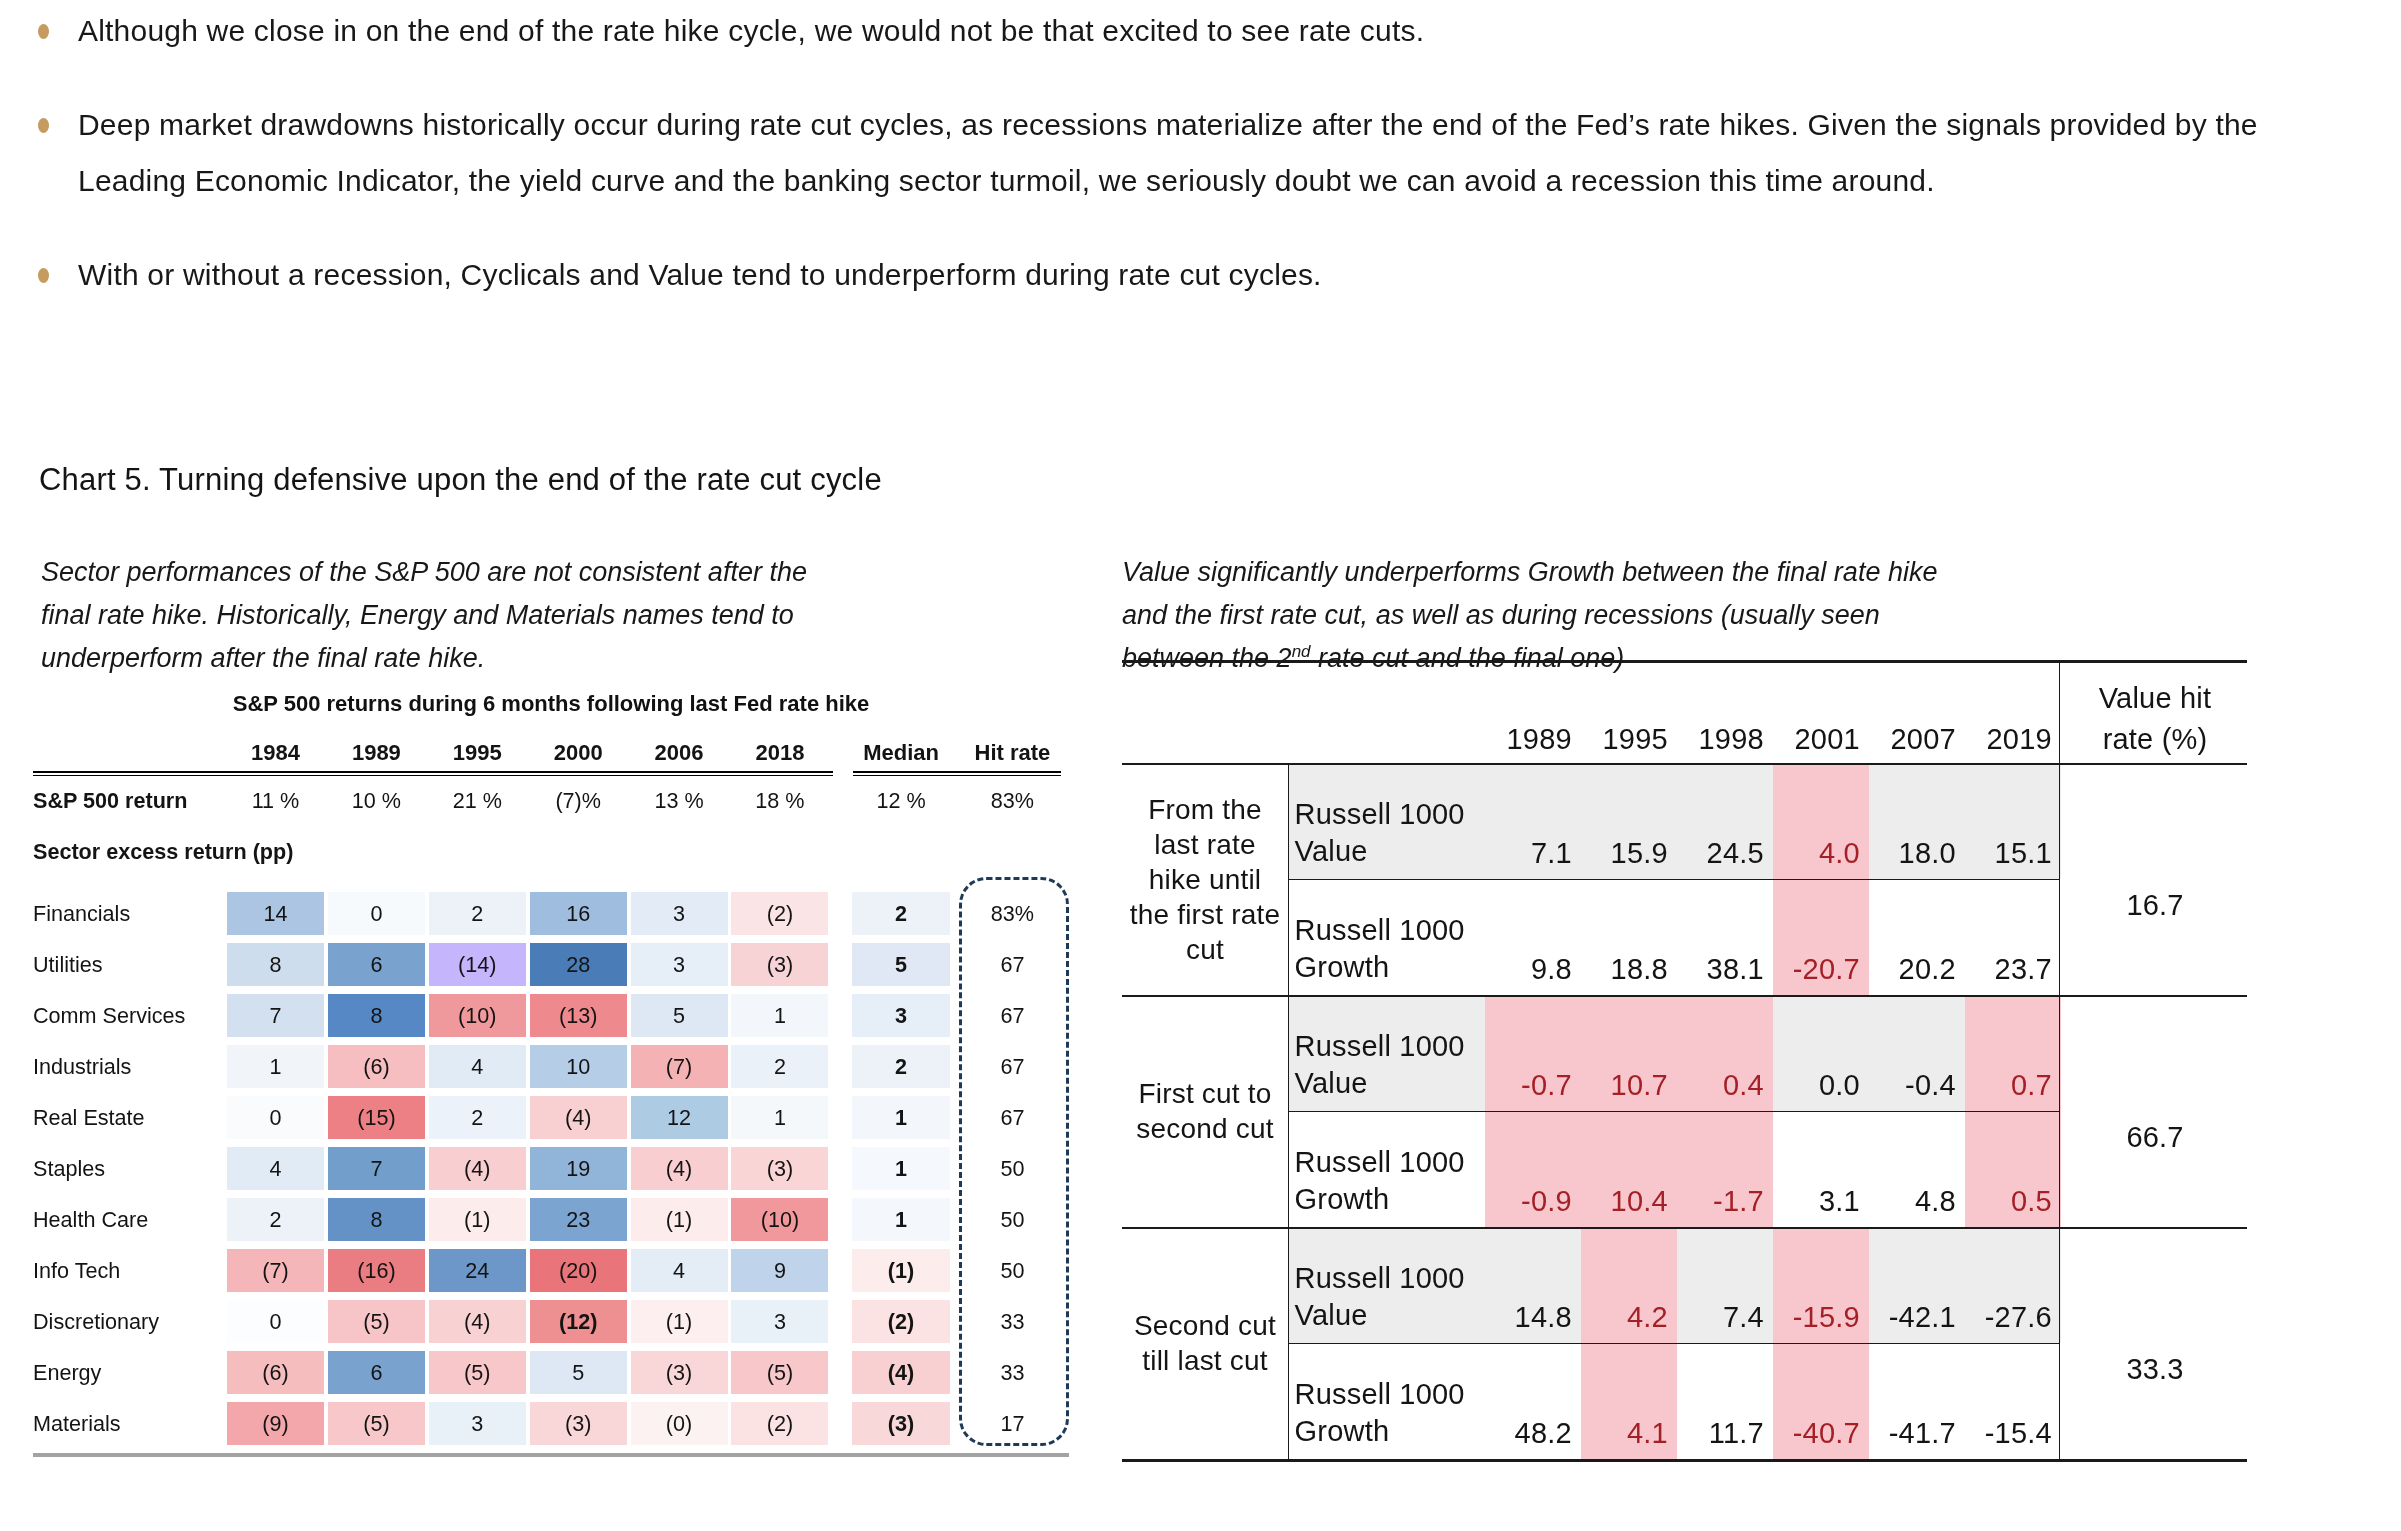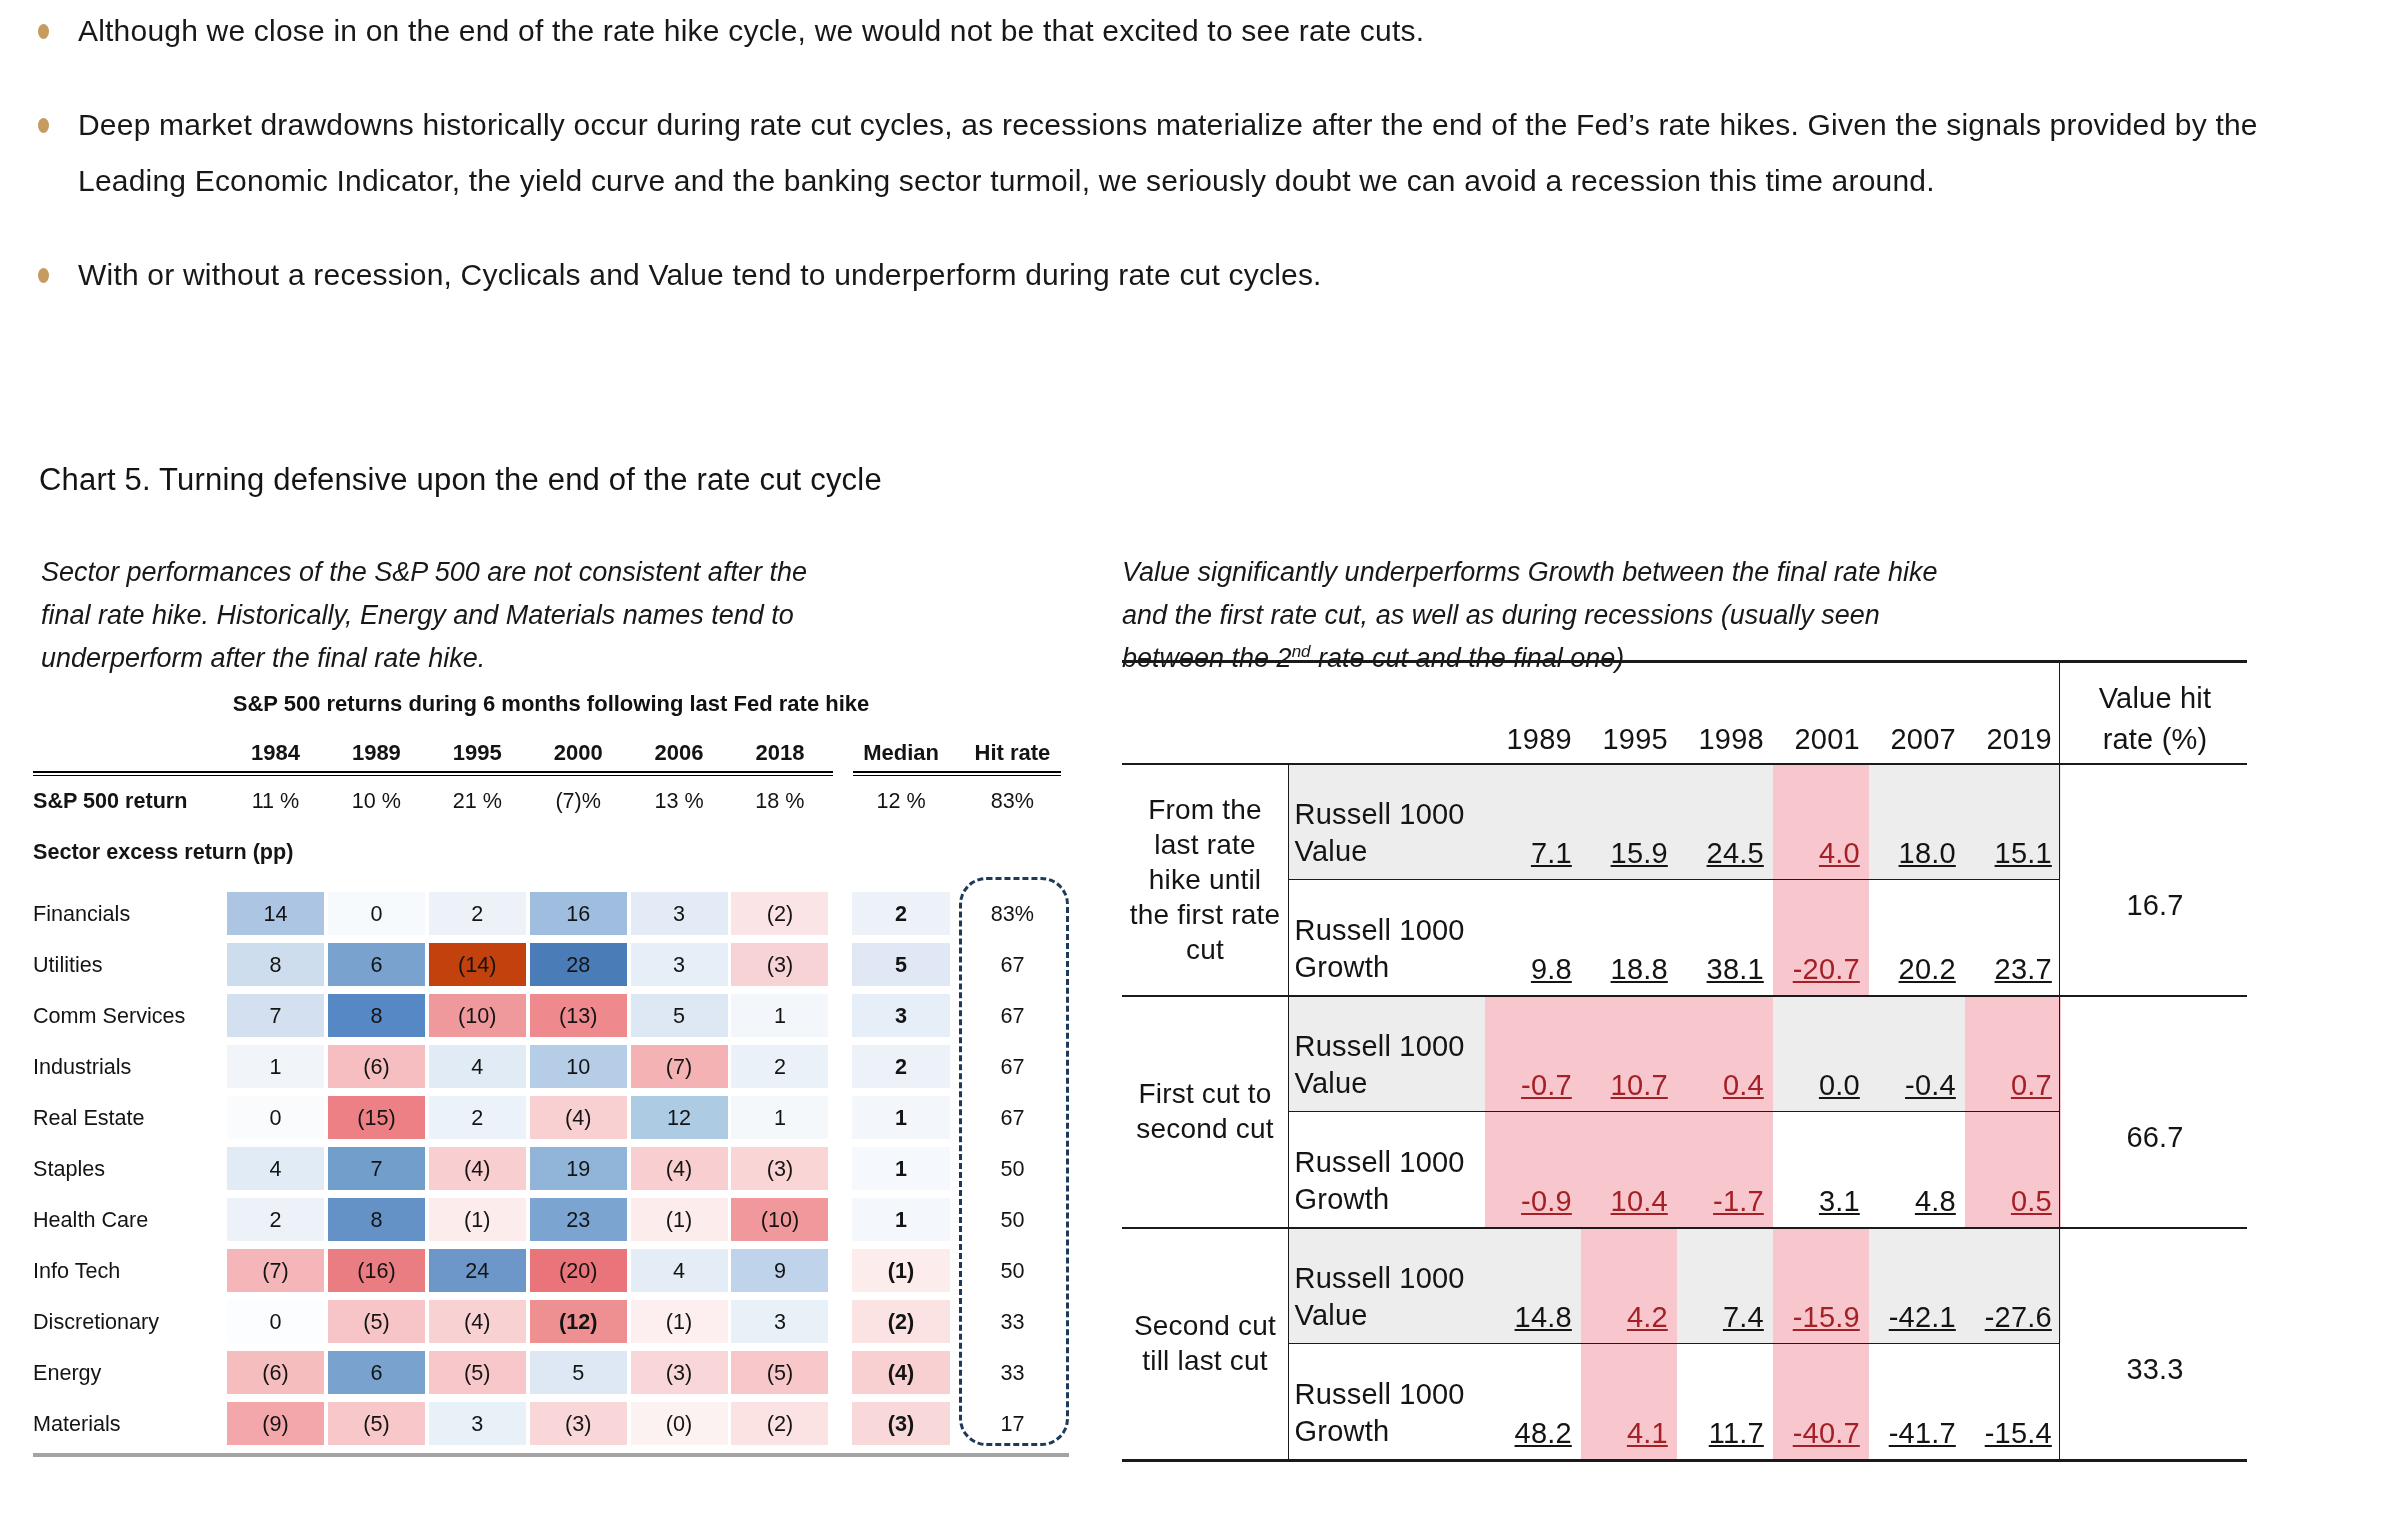--- a/index.html
+++ b/index.html
@@ -47,21 +47,21 @@
   .lt-dashbox { position:absolute; left:926px; top:194px; width:110px; height:569px;
     border:3.3px dashed #1E3A56; border-radius:27.5px; pointer-events:none; }
   
   .rt { position:absolute; left:1122px; top:660px; width:1125px; height:802px; font-size:29px; letter-spacing:0.2px; }
   .rt-grid { position:absolute; left:0; top:0; width:1125px; height:799px; display:grid;
     grid-template-columns:166px 197px repeat(6,96px) 188px; grid-template-rows:103px repeat(6,116px); }
   .rt-year { display:flex; align-items:flex-end; justify-content:flex-end; padding:0 9.2px 6.6px 0; }
   .rt-hithead { grid-column:9; grid-row:1; display:flex; flex-direction:column; align-items:center; justify-content:flex-end; padding-bottom:2.6px; line-height:41px; text-align:center; }
   .rt-glabel { grid-column:1; display:flex; flex-direction:column; align-items:center; justify-content:center; line-height:35px; font-size:28px; white-space:nowrap; }
   .rt-series { grid-column:2; display:flex; flex-direction:column; justify-content:flex-end; padding:0 0 9.2px 6.6px; line-height:37px; white-space:nowrap; }
-  .rt-num { display:flex; align-items:flex-end; justify-content:flex-end; padding:0 9.2px 9.2px 0;text-decoration:underline; }
+  .rt-num { display:flex; align-items:flex-end; justify-content:flex-end; padding:0 9.2px 9.2px 0; }
   .rt-hitval { grid-column:9; display:flex; align-items:center; justify-content:center; padding-top:52px; }
   .shaded { background:var(--shade,#EDEDED); }
   .pink { background:var(--pink,#F8C7CD); }
   .red { color:var(--neg,#A32026); }
   .rt-line { position:absolute; left:0; width:1125px; background:#1a1a1a; }
   .rt-iline { position:absolute; left:166px; width:771px; height:1.3px; background:#1a1a1a; }
   .rt-vline { position:absolute; width:1.3px; background:#1a1a1a; }
   
   .source { position:absolute; left:19.7px; top:1540px; font-size:28px; letter-spacing:0.2px; }
 </style>
@@ -143,21 +143,21 @@
           <div class="lt-cell" style="background: rgb(251, 228, 229);">(2)</div>
           <div class="lt-gapM"></div>
           <div class="lt-mcell" style="background: rgb(237, 242, 249);">2</div>
           <div class="lt-gapH"></div>
           <div class="lt-hit">83%</div>
         </div>
         <div class="lt-row">
           <div class="lt-label">Utilities</div>
           <div class="lt-cell" style="background: rgb(205, 221, 238);">8</div>
           <div class="lt-cell" style="background: rgb(121, 162, 206);">6</div>
-          <div class="lt-cell" style="background: #c2410c; text-align: right;">(14)</div>
+          <div class="lt-cell" style="background: #c4b5fd; text-align: right;">(14)</div>
           <div class="lt-cell" style="background: rgb(74, 124, 184);">28</div>
           <div class="lt-cell" style="background: rgb(230, 238, 247);">3</div>
           <div class="lt-cell" style="background: rgb(248, 211, 213);">(3)</div>
           <div class="lt-gapM"></div>
           <div class="lt-mcell" style="background: rgb(223, 232, 244);">5</div>
           <div class="lt-gapH"></div>
           <div class="lt-hit">67</div>
         </div>
         <div class="lt-row">
           <div class="lt-label">Comm Services</div>

